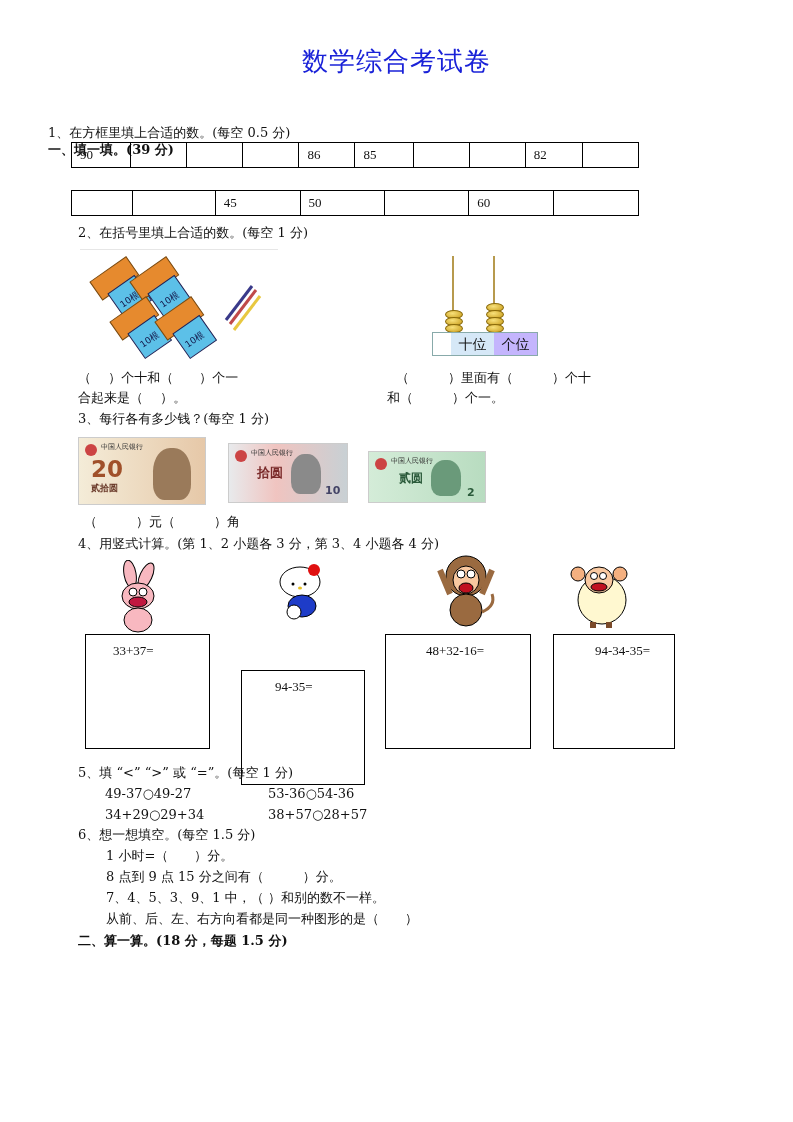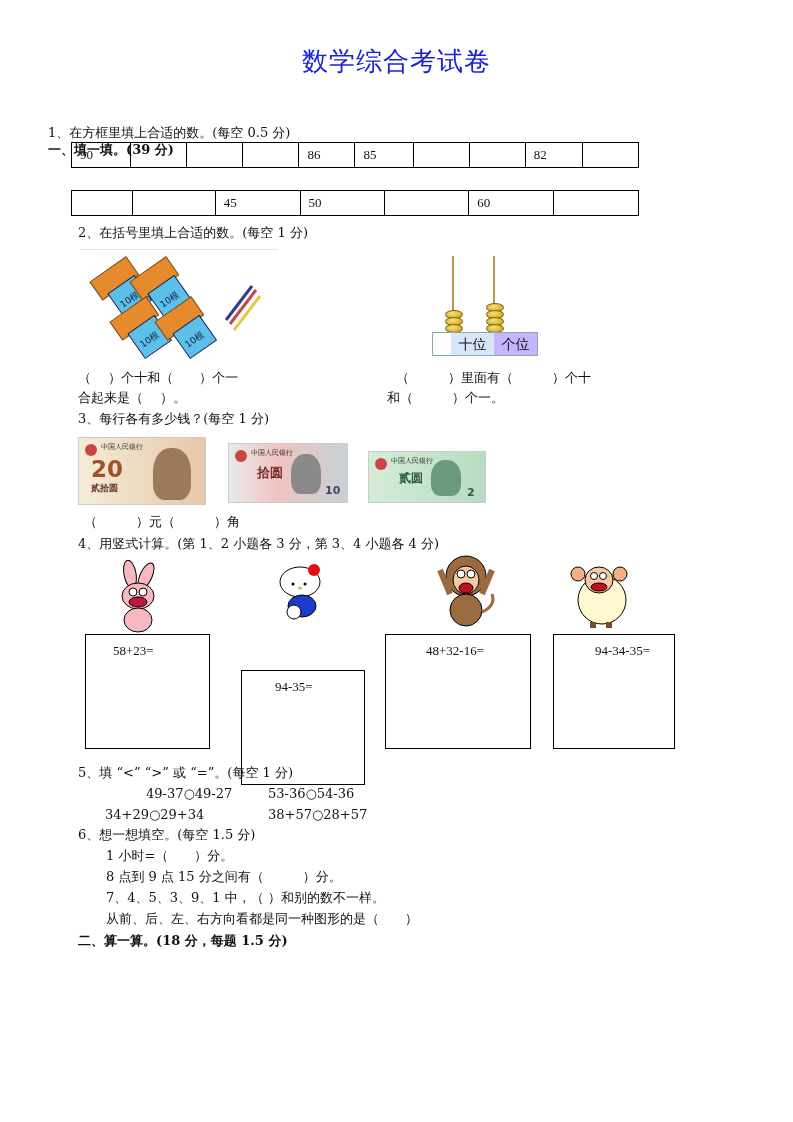--- a/index.html
+++ b/index.html
@@ -194,34 +194,34 @@
   <circle cx="54" cy="18" r="7" fill="#f4b080" stroke="#000"></circle>
   <ellipse cx="33" cy="24" rx="14" ry="13" fill="#f8c8a0" stroke="#000"></ellipse>
   <circle cx="28" cy="20" r="3.5" fill="#fff" stroke="#000"></circle>
     <circle cx="37" cy="20" r="3.5" fill="#fff" stroke="#000"></circle>
   <ellipse cx="33" cy="31" rx="8" ry="4" fill="#c01020" stroke="#000"></ellipse>
   <rect x="24" y="66" width="6" height="6" fill="#7a4a2a"></rect>
     <rect x="40" y="66" width="6" height="6" fill="#7a4a2a"></rect>
 </svg>
 
 <div class="calc-box" style="left:85px; top:634px; width:123px; height:113px;">
-  <span style="left:27px;">58+23=</span>
+  <span style="left:27px;">33+37=</span>
 </div>
 <div class="calc-box" style="left:241px; top:634px; width:122px; height:113px;margin-top:36px;">
   <span style="left:33px;">94-35=</span>
 </div>
 <div class="calc-box" style="left:385px; top:634px; width:144px; height:113px;">
   <span style="left:40px;">48+32-16=</span>
 </div>
 <div class="calc-box" style="left:553px; top:634px; width:120px; height:113px;">
   <span style="left:41px;">94-34-35=</span>
 </div>
 
 <div class="abs line" style="left:78px; top:764px;">5、填 “&lt;” “&gt;” 或 “=”。(每空 1 分)</div>
-<div class="abs line" style="left:105px; top:785px;margin-left:41px;">49-37○49-27</div>
+<div class="abs line" style="left:105px; top:785px;">49-37○49-27</div>
 <div class="abs line" style="left:268px; top:785px;">53-36○54-36</div>
 <div class="abs line" style="left:105px; top:806px;">34+29○29+34</div>
 <div class="abs line" style="left:268px; top:806px;">38+57○28+57</div>
 
 <div class="abs line" style="left:78px; top:826px;">6、想一想填空。(每空 1.5 分)</div>
 <div class="abs line" style="left:106px; top:847px;">1 小时=（　　）分。</div>
 <div class="abs line" style="left:106px; top:868px;">8 点到 9 点 15 分之间有（　　　）分。</div>
 <div class="abs line" style="left:106px; top:889px;">7、4、5、3、9、1 中，（ ）和别的数不一样。</div>
 <div class="abs line" style="left:106px; top:910px;">从前、后、左、右方向看都是同一种图形的是（　　）</div>
 

